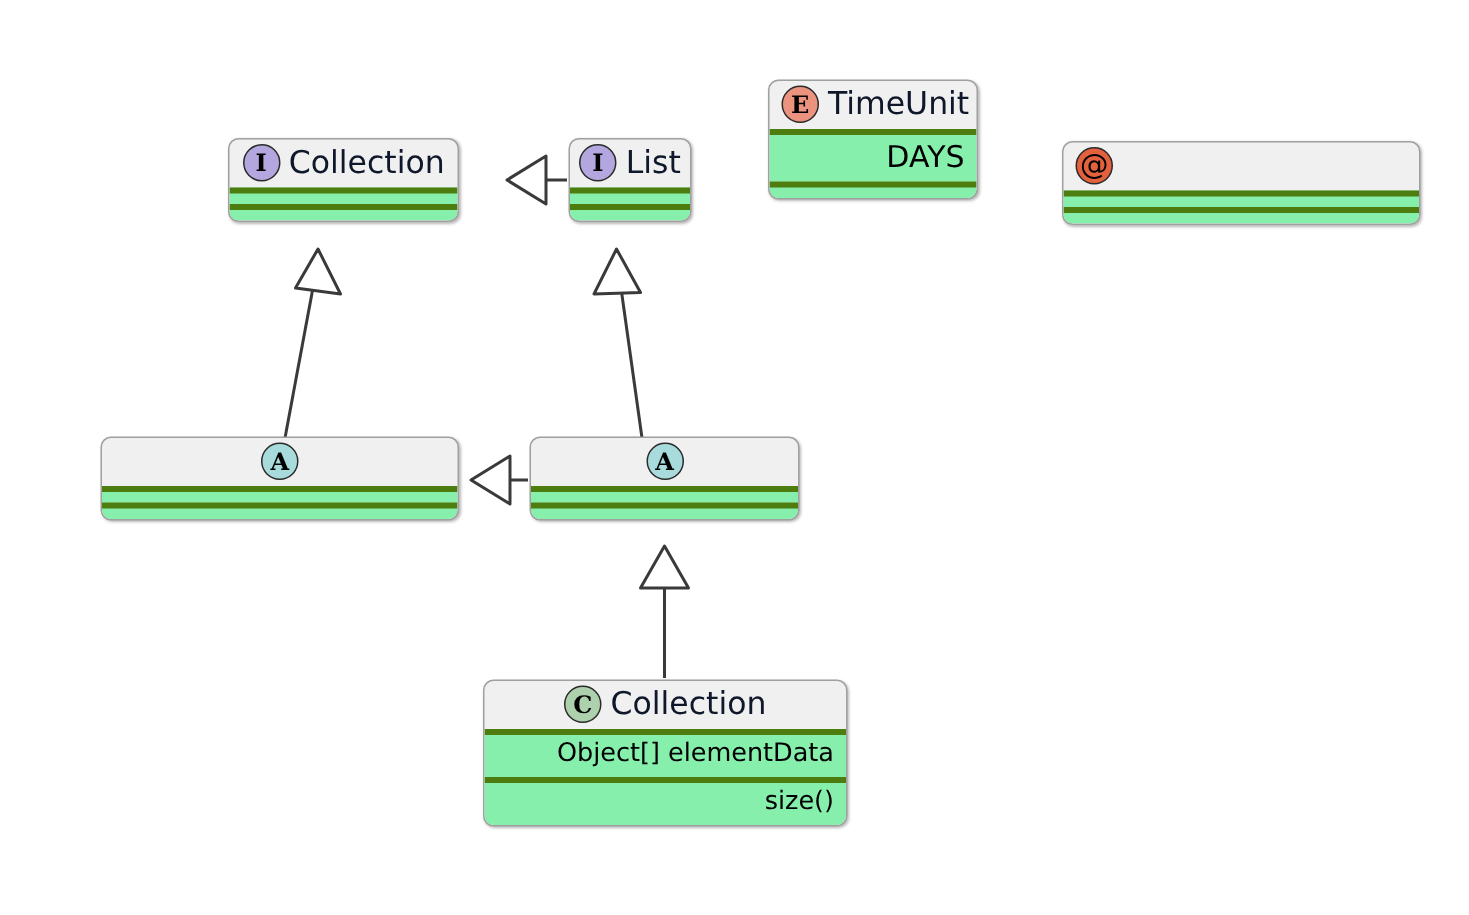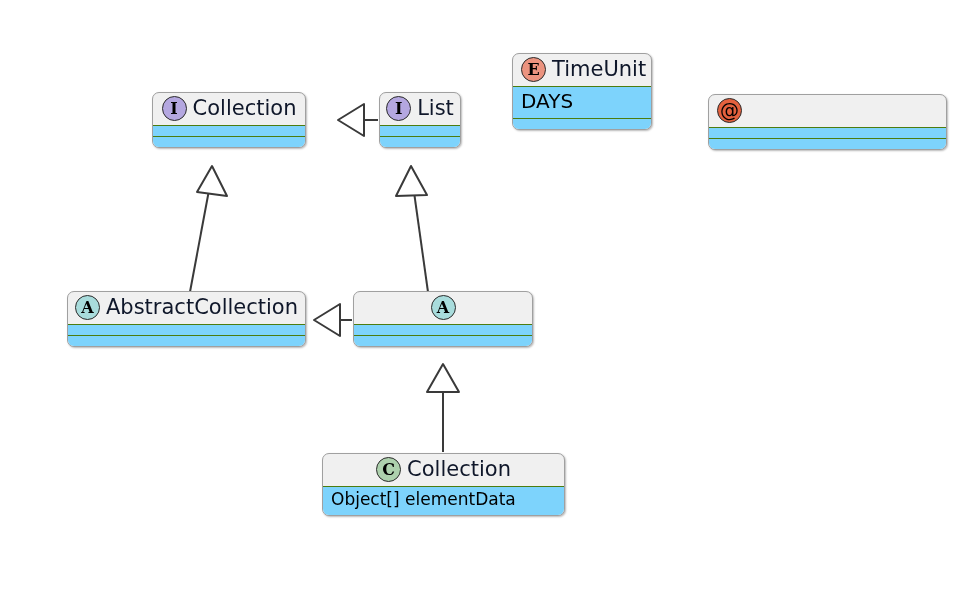--- a/index.html
+++ b/index.html
@@ -90,23 +90,24 @@
   .badge.annotation  { background: #e4613e; }
   .badge.annotation .badge-glyph {
     font-family: "DejaVu Sans", "Liberation Sans", sans-serif;
     font-size: 19px;
     font-weight: normal;
     line-height: 1;
   }
 
   
   .compartment {
-    border-top: 1px solid #4d7c0f;
-    box-sizing: border-box;
-    background: #7dd3fc;
+    border-top: 4px solid #4d7c0f;
+    box-sizing: border-box;
+    background: #86efac;
+    text-align: right;
   }
   .compartment.empty {
     height: 11px;
   }
   .compartment.members {
     padding: 2px 8px 3px 8px;
   }
   .member-row {
     font-size: 20px;
     color: #000000;
@@ -200,21 +201,20 @@
     </div>
     <div class="compartment empty"></div>
     <div class="compartment empty"></div>
   </div>
 
   <div class="uml-node italic-name" style="left:67px; top:291px; width:239px;">
     <div class="uml-title">
       <span class="badge abstract">
         <span class="badge-glyph">A</span>
       </span>
-      <span class="uml-title-text">AbstractCollection</span>
     </div>
     <div class="compartment empty"></div>
     <div class="compartment empty"></div>
   </div>
 
   <div class="uml-node italic-name" style="left:353px; top:291px; width:180px;">
     <div class="uml-title">
       <span class="badge abstract">
         <span class="badge-glyph">A</span>
       </span>
@@ -226,15 +226,18 @@
   <div class="uml-node" style="left:322px; top:453px; width:243px;">
     <div class="uml-title">
       <span class="badge klass">
         <span class="badge-glyph">C</span>
       </span>
       <span class="uml-title-text">Collection</span>
     </div>
     <div class="compartment feature">
       <div class="feature-row">Object[] elementData</div>
     </div>
+    <div class="compartment feature">
+      <div class="feature-row">size()</div>
+    </div>
   </div>
 
 </div>
 
 </body></html>

